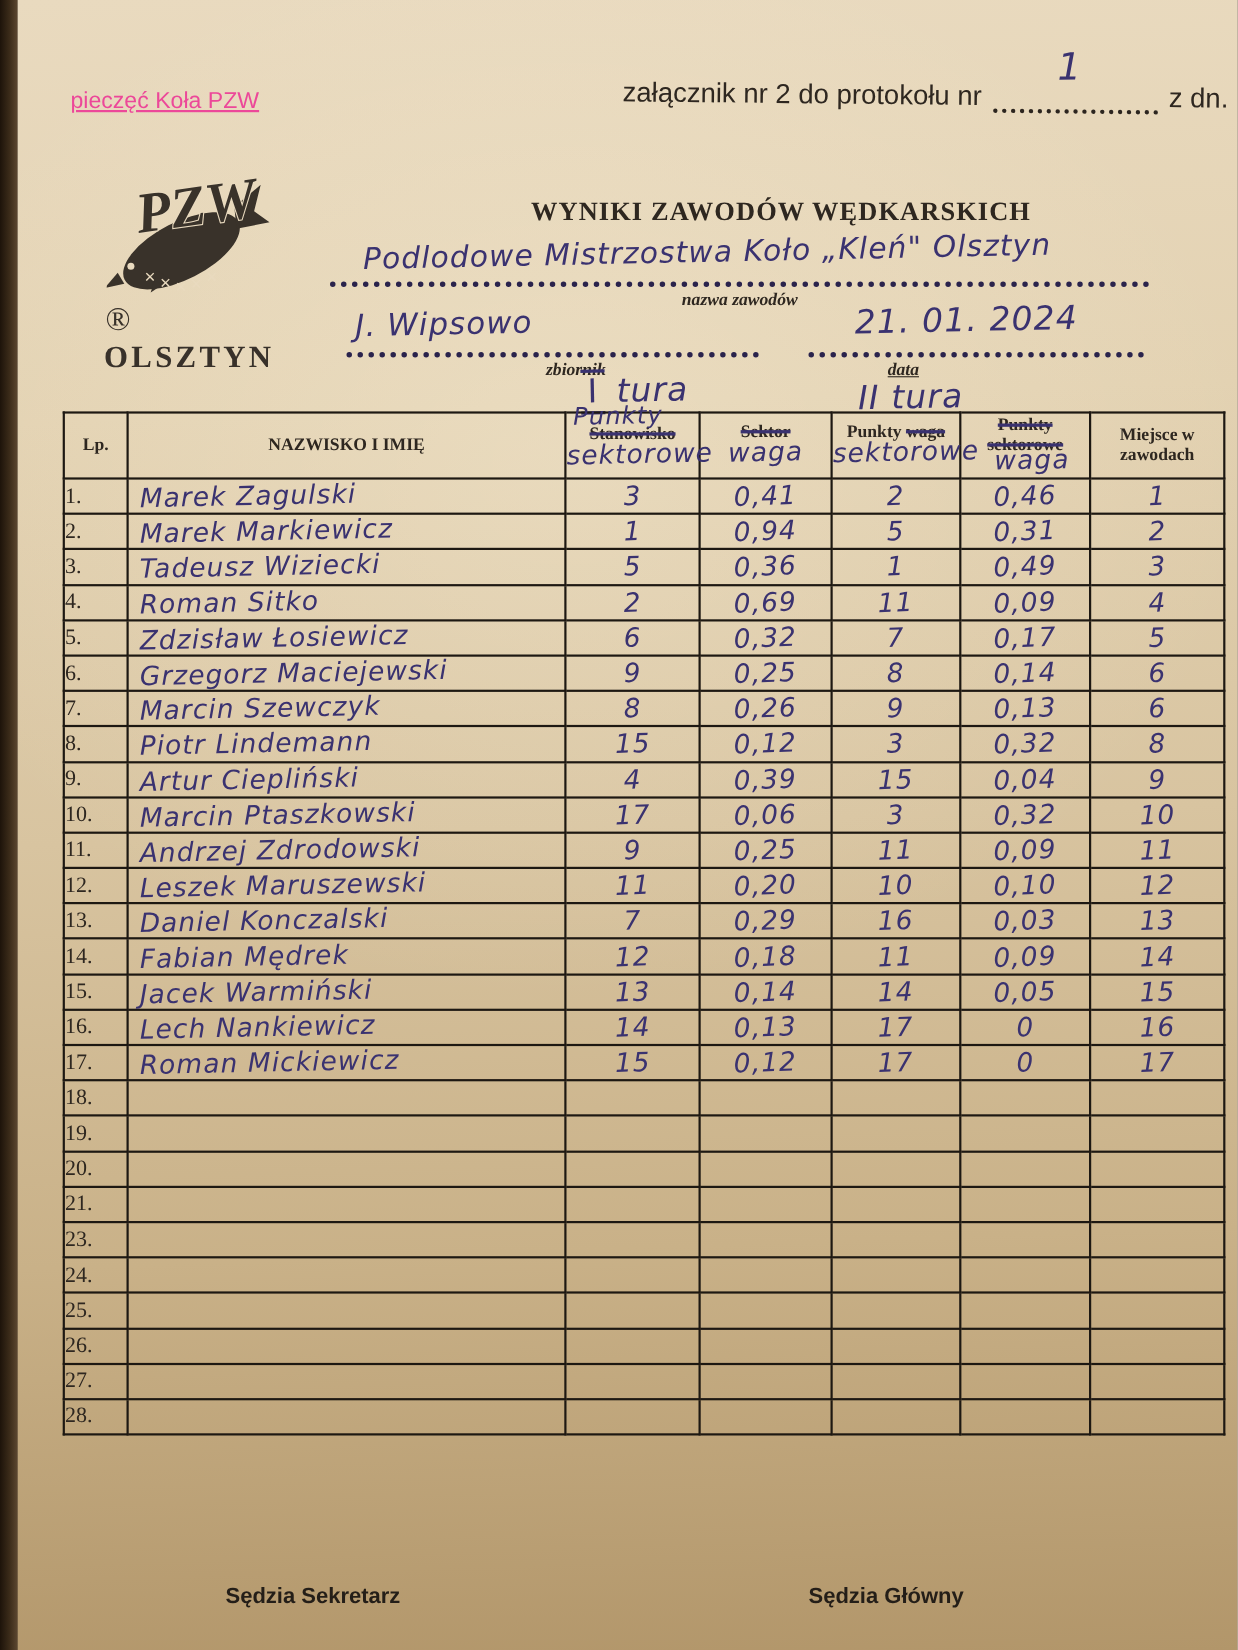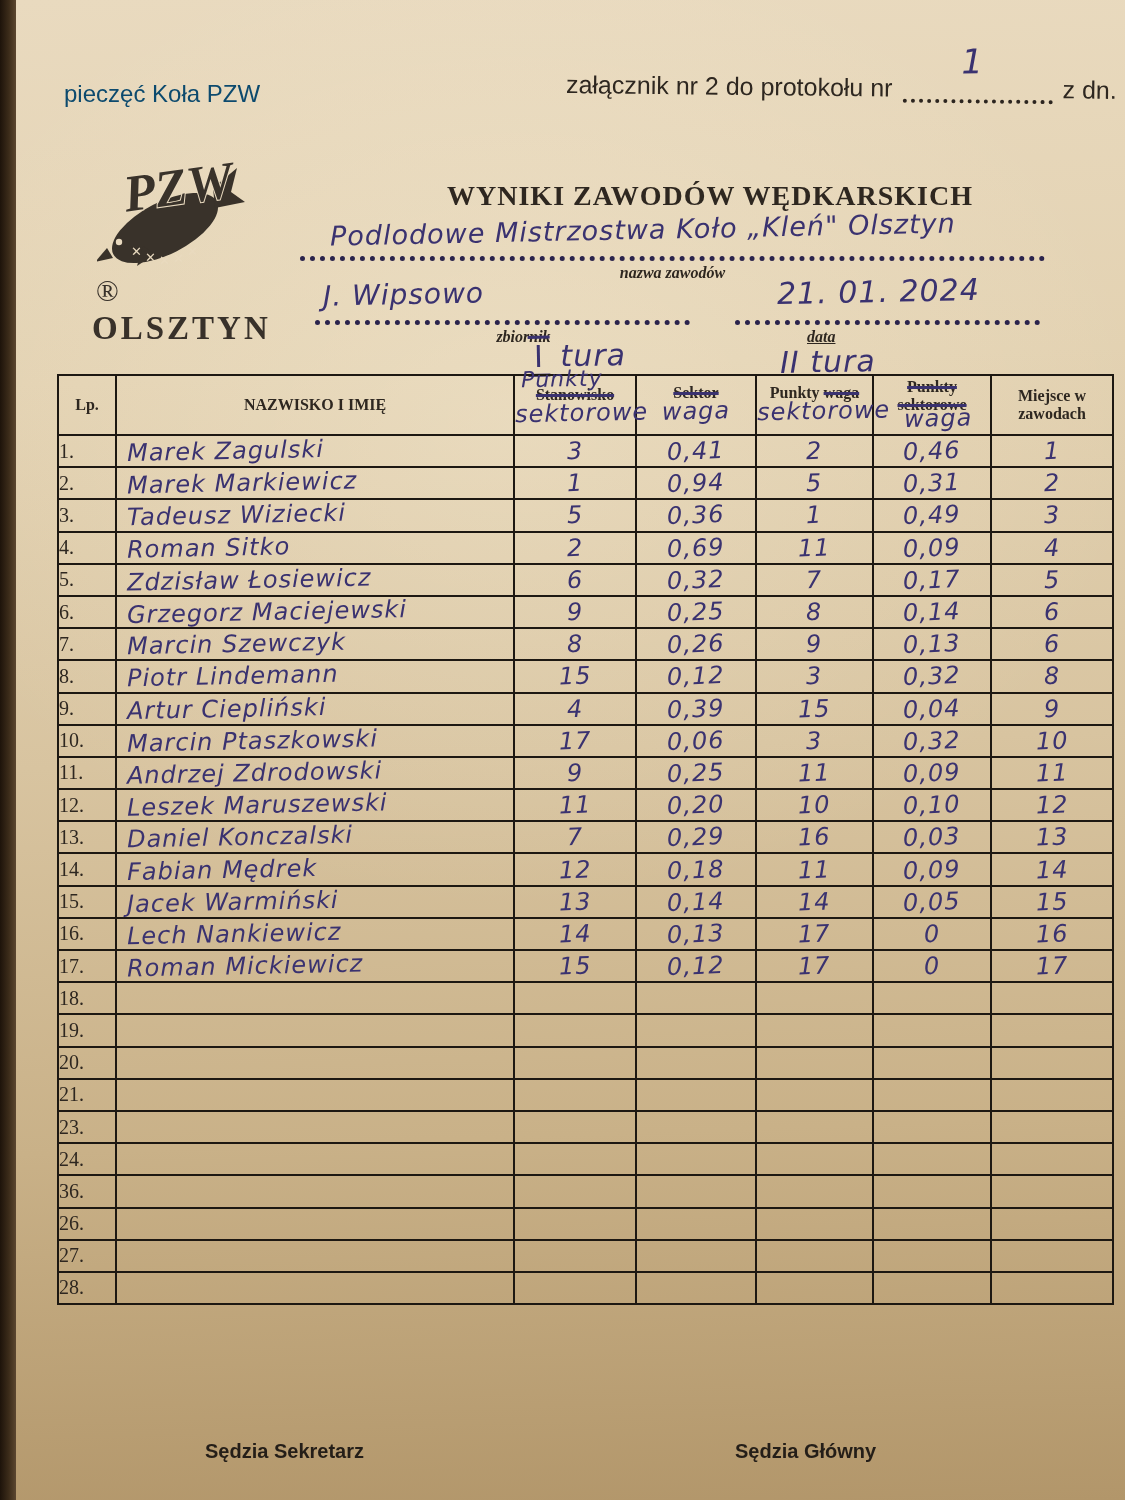--- a/index.html
+++ b/index.html
@@ -24,28 +24,28 @@
     font-family:"DejaVu Sans", sans-serif;font-style:italic;
     color:#3a3270;letter-spacing:1px;transform:rotate(-1.2deg);
     white-space:nowrap;
   }
   
   .attach{position:absolute;top:68px;right:8px;display:flex;align-items:flex-end;
     gap:10px;font-size:25px;transform:rotate(0.6deg);}
   .attach .dots{display:inline-block;width:150px;border-bottom:4px dotted #2c251f;
     position:relative;height:30px;}
   .attach .dots .hw{position:absolute;left:58px;top:-28px;font-size:34px;}
-  .stamp-note{position:absolute;left:64px;top:80px;font-size:24px;color:#0c4a6e;}
+  .stamp-note{position:absolute;left:64px;top:80px;font-size:21px;color:#ec4899;text-decoration:underline;}
   
   .logo{position:absolute;left:92px;top:150px;width:160px;text-align:center;}
   .logo .reg{font-size:30px;color:#38312a;text-align:left;margin:-6px 0 0 4px;}
-  .logo .city{font-size:33px;font-weight:bold;letter-spacing:3px;color:#38312a;margin-top:2px;}
+  .logo .city{font-size:28px;font-weight:bold;letter-spacing:3px;color:#38312a;margin-top:2px;}
   
   .title{position:absolute;left:330px;top:180px;width:760px;text-align:center;
-    font-size:28px;font-weight:bold;letter-spacing:1px;}
+    font-size:24px;font-weight:bold;letter-spacing:1px;}
   .name-line{position:absolute;left:300px;top:212px;width:745px;}
   .name-line .dotrow{border-bottom:5px dotted #2a234c;height:44px;position:relative;}
   .name-line .hw{position:absolute;left:30px;top:2px;font-size:27px;}
   .under-label{font-style:italic;font-weight:bold;font-size:16px;text-align:center;margin-top:3px;}
   .venue-line{position:absolute;left:315px;top:278px;width:375px;}
   .venue-line .dotrow{border-bottom:5px dotted #2a234c;height:42px;position:relative;}
   .venue-line .hw{position:absolute;left:8px;top:0;font-size:28px;}
   .venue-line .under-label{text-align:center;margin-left:42px;}
   .date-line{position:absolute;left:735px;top:278px;width:305px;}
   .date-line .dotrow{border-bottom:5px dotted #2a234c;height:42px;position:relative;}
@@ -384,21 +384,21 @@
       <tr>
     <td class="lp-cell">24.</td>
     <td class="name-cell"><span class="hw"></span></td>
     <td class="val-cell"><span class="hw"></span></td>
     <td class="val-cell"><span class="hw"></span></td>
     <td class="val-cell"><span class="hw"></span></td>
     <td class="val-cell"><span class="hw"></span></td>
     <td class="val-cell"><span class="hw"></span></td>
   </tr>
       <tr>
-    <td class="lp-cell">36.</td>
+    <td class="lp-cell">25.</td>
     <td class="name-cell"><span class="hw"></span></td>
     <td class="val-cell"><span class="hw"></span></td>
     <td class="val-cell"><span class="hw"></span></td>
     <td class="val-cell"><span class="hw"></span></td>
     <td class="val-cell"><span class="hw"></span></td>
     <td class="val-cell"><span class="hw"></span></td>
   </tr>
       <tr>
     <td class="lp-cell">26.</td>
     <td class="name-cell"><span class="hw"></span></td>

